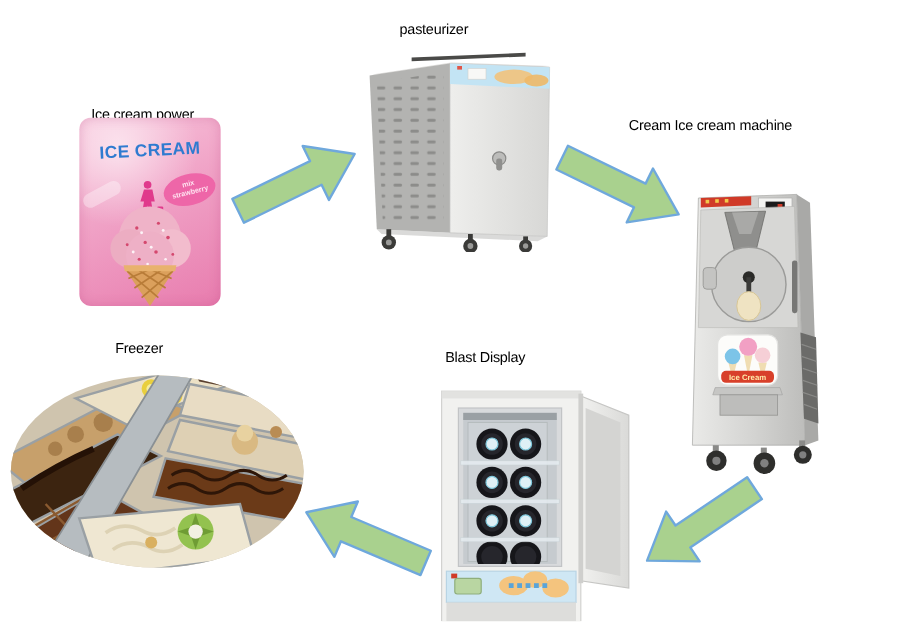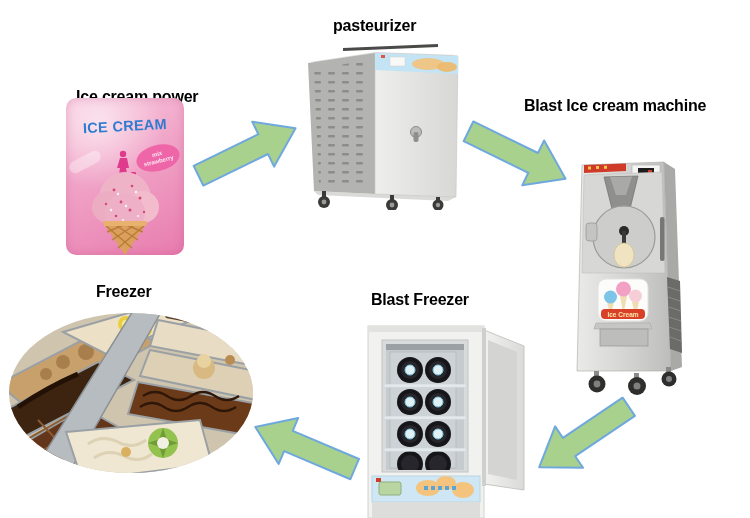--- a/index.html
+++ b/index.html
@@ -1,21 +1,21 @@
 <!DOCTYPE html>
 <html><head>
 <meta charset="utf-8">
 <style>
   html,body{margin:0;padding:0;background:#fff;}
   .canvas{
     position:relative;width:750px;height:518px;background:#ffffff;
     overflow:hidden;font-family:"Liberation Sans",sans-serif;
   }
   .step-label{
-    position:absolute;font-weight:bold;font-size:16px;color:#000;
+    position:absolute;font-weight:normal;font-size:12px;color:#000;
     white-space:nowrap;letter-spacing:-0.2px;
   }
   .figure{position:absolute;}
   .arrow{position:absolute;width:112px;height:56px;overflow:visible;}
   .arrow polygon{stroke:#6fa8dc;stroke-width:2;stroke-linejoin:round;}
 
   
   .packet{
     left:66px;top:98px;width:118px;height:157px;border-radius:10px;
     background:
@@ -41,22 +41,22 @@
   }
   .packet-art{position:absolute;left:0;top:0;}
 </style>
 </head>
 <body>
 
 <div class="canvas">
 
   <div class="step-label" style="left:76px;top:64px;margin-top:24px;">Ice cream power</div>
   <div class="step-label" style="left:333px;top:17px;">pasteurizer</div>
-  <div class="step-label" style="left:524px;top:97px;">Blast Ice cream machine</div>
-  <div class="step-label" style="left:371px;top:291px;">Blast Freezer</div>
+  <div class="step-label" style="left:524px;top:97px;">Cream Ice cream machine</div>
+  <div class="step-label" style="left:371px;top:291px;">Blast Display</div>
   <div class="step-label" style="left:96px;top:283px;">Freezer</div>
 
   <div class="figure packet">
     <div class="packet-brand">ICE CREAM</div>
     <div class="packet-streak"></div>
     <div class="packet-badge">mix strawberry</div>
     <svg class="packet-art" width="118" height="157" viewBox="0 0 118 157">
 
       <g fill="#e03a8c">
         <circle cx="57" cy="56" r="3.2"></circle>

